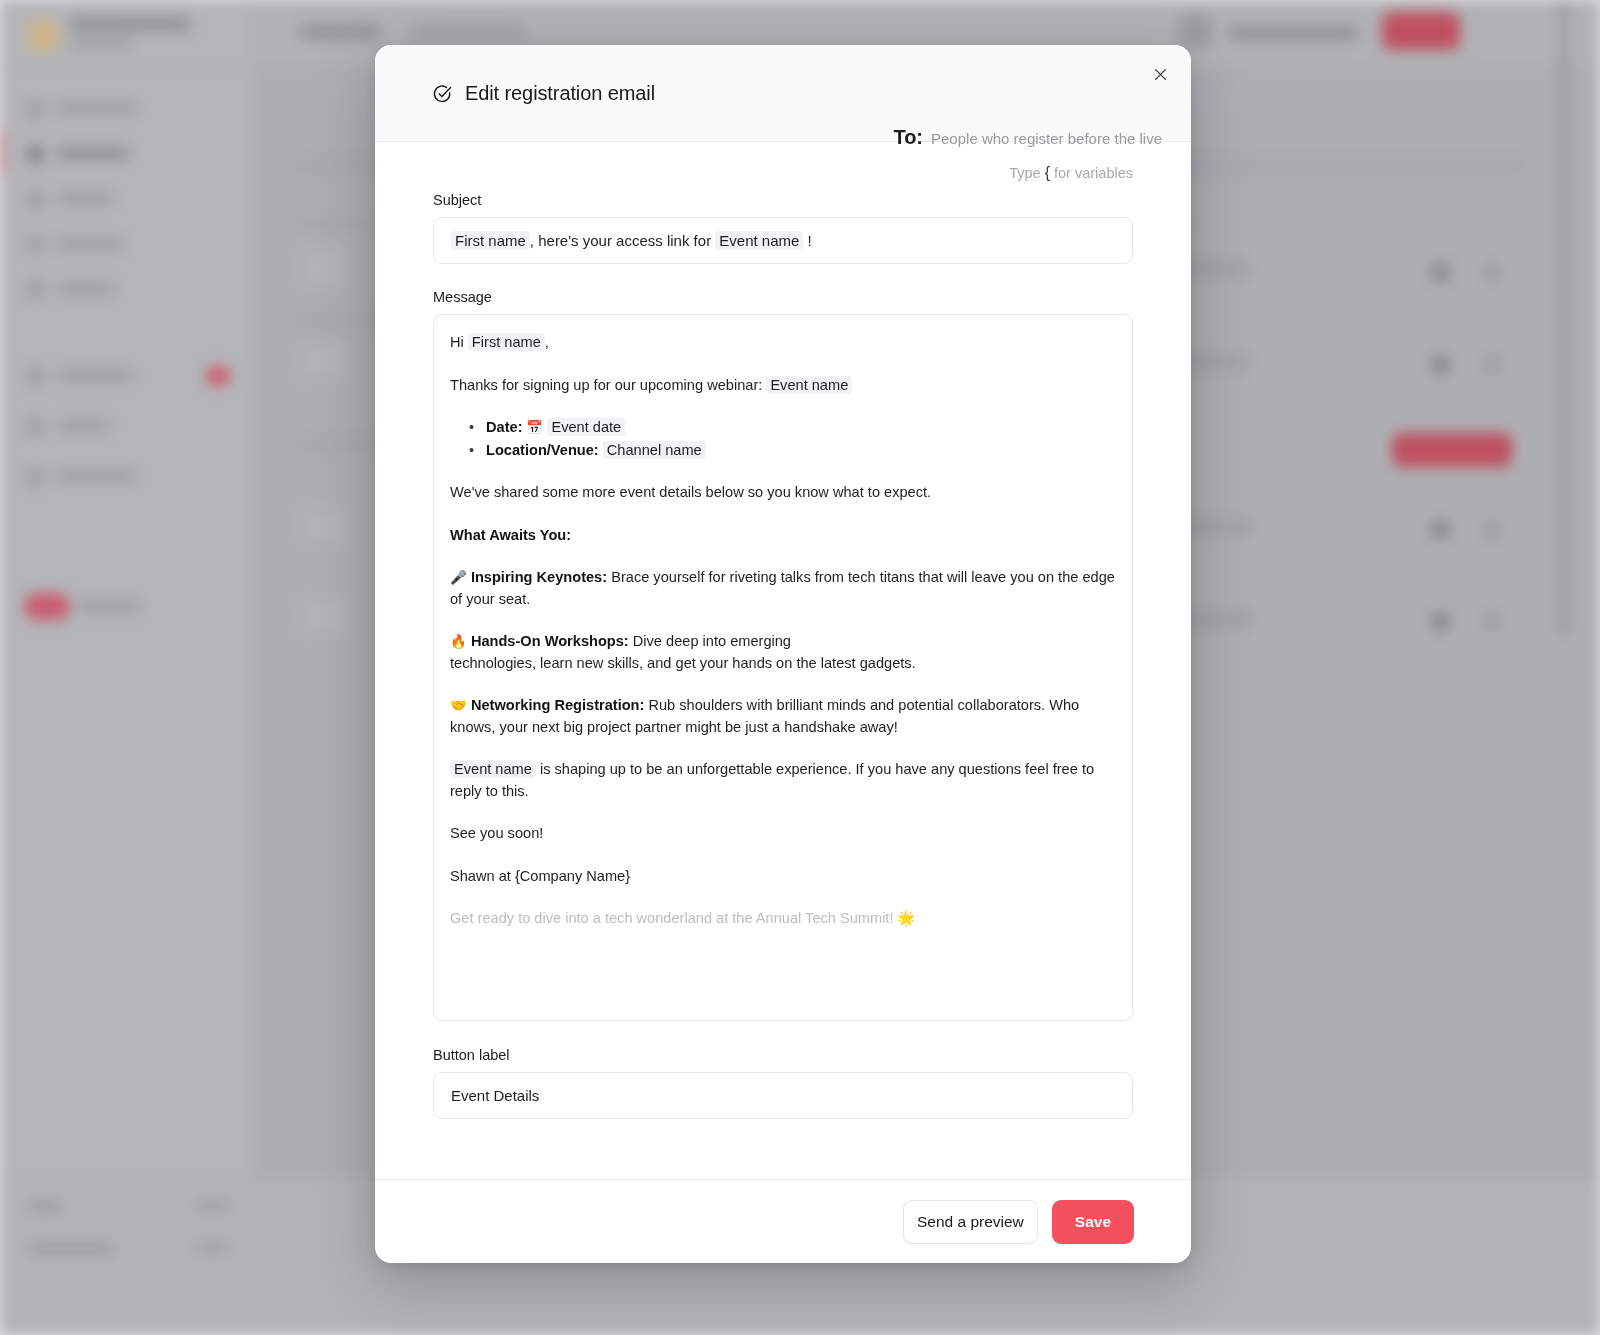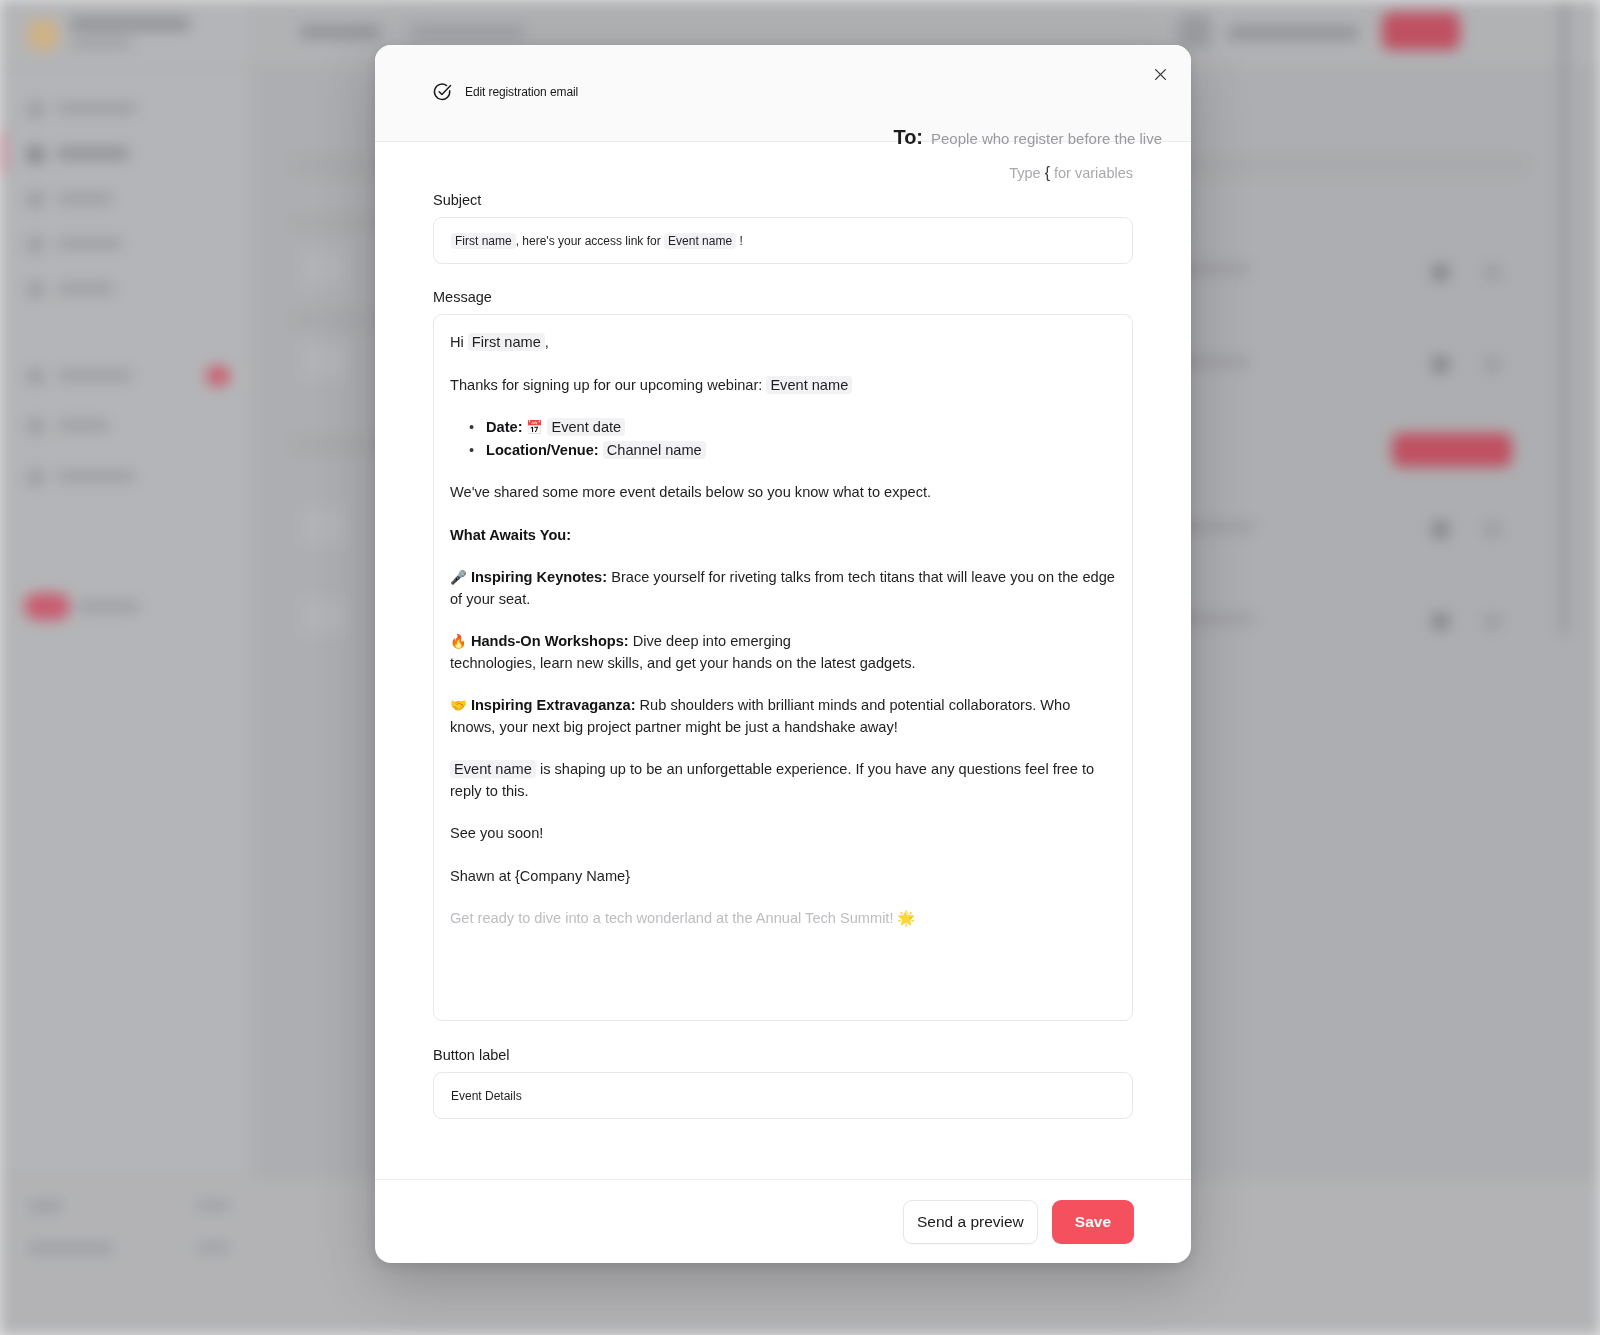--- a/index.html
+++ b/index.html
@@ -106,21 +106,21 @@
     background: #fafafa;
     border-bottom: 1px solid #ececec;
     flex: 0 0 auto;
   }
   .header-title-wrap {
     position: absolute; left: 57px; top: 37px;
     display: flex; align-items: center; gap: 13px;
   }
   .check-circle-icon { width: 20px; height: 20px; display: block; }
   .header-title {
-    font-size: 12px;
+    font-size: 20px;
     color: #19191b;
     letter-spacing: -0.1px;
   }
   .header-to {
     position: absolute; right: 29px; top: 41px;
     display: flex; align-items: baseline; gap: 8px;
     max-width: 400px;
   }
   .header-to-label { font-size: 20px; color: #1d1d1f; font-weight: 600; margin-top: 40px; }
   .header-to-value {
@@ -154,21 +154,21 @@
     font-size: 14.5px;
     color: #1c1c1e;
     margin-bottom: 9px;
   }
 
   .input-box {
     width: 100%;
     border: 1px solid #e7e7e9;
     border-radius: 9px;
     padding: 14px 17px;
-    font-size: 12px;
+    font-size: 15px;
     color: #1f1f21;
     background: #fff;
     min-height: 47px;
     display: flex;
     align-items: center;
   }
   .input-box.subject { margin-bottom: 25px; }
 
   .var-chip {
     background: #f2f2f5;
@@ -399,21 +399,21 @@
 
       <p class="msg-p">
         <span class="emoji">🔥</span>
         <span class="msg-bold">Hands-On Workshops:</span>
         <span style="white-space:pre-wrap">Dive deep into emerging
 technologies, learn new skills, and get your hands on the latest gadgets.</span>
       </p>
 
       <p class="msg-p">
         <span class="emoji">🤝</span>
-        <span class="msg-bold">Inspiring Extravaganza:</span>
+        <span class="msg-bold">Networking Registration:</span>
         <span>Rub shoulders with brilliant minds and potential collaborators. Who knows, your next big project partner might be just a handshake away!</span>
       </p>
 
 
       <p class="msg-p">
         <span class="var-chip">Event name</span>
         <span>is shaping up to be an unforgettable experience. If you have any questions feel free to reply to this.</span>
       </p>
 
       <p class="msg-p">See you soon!</p>

